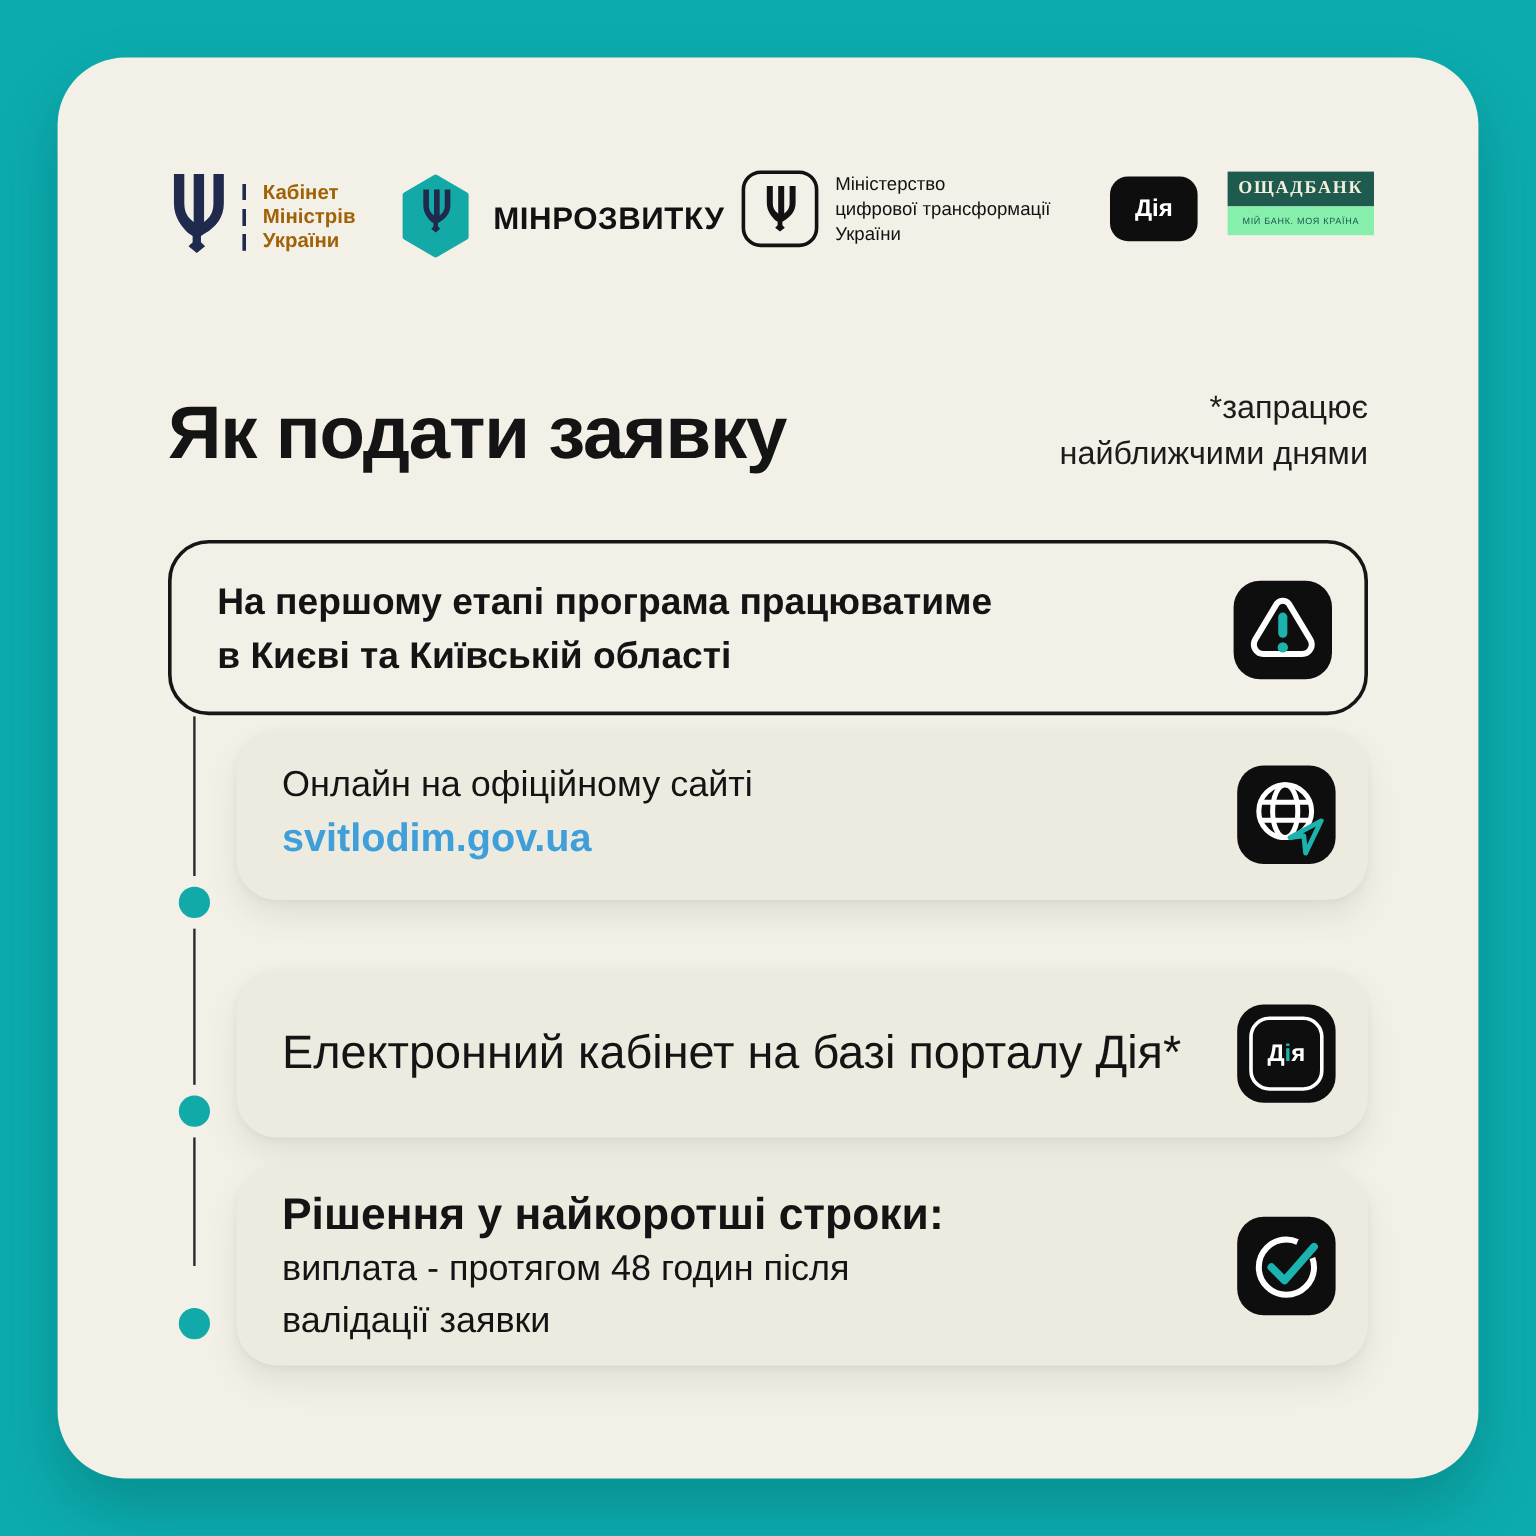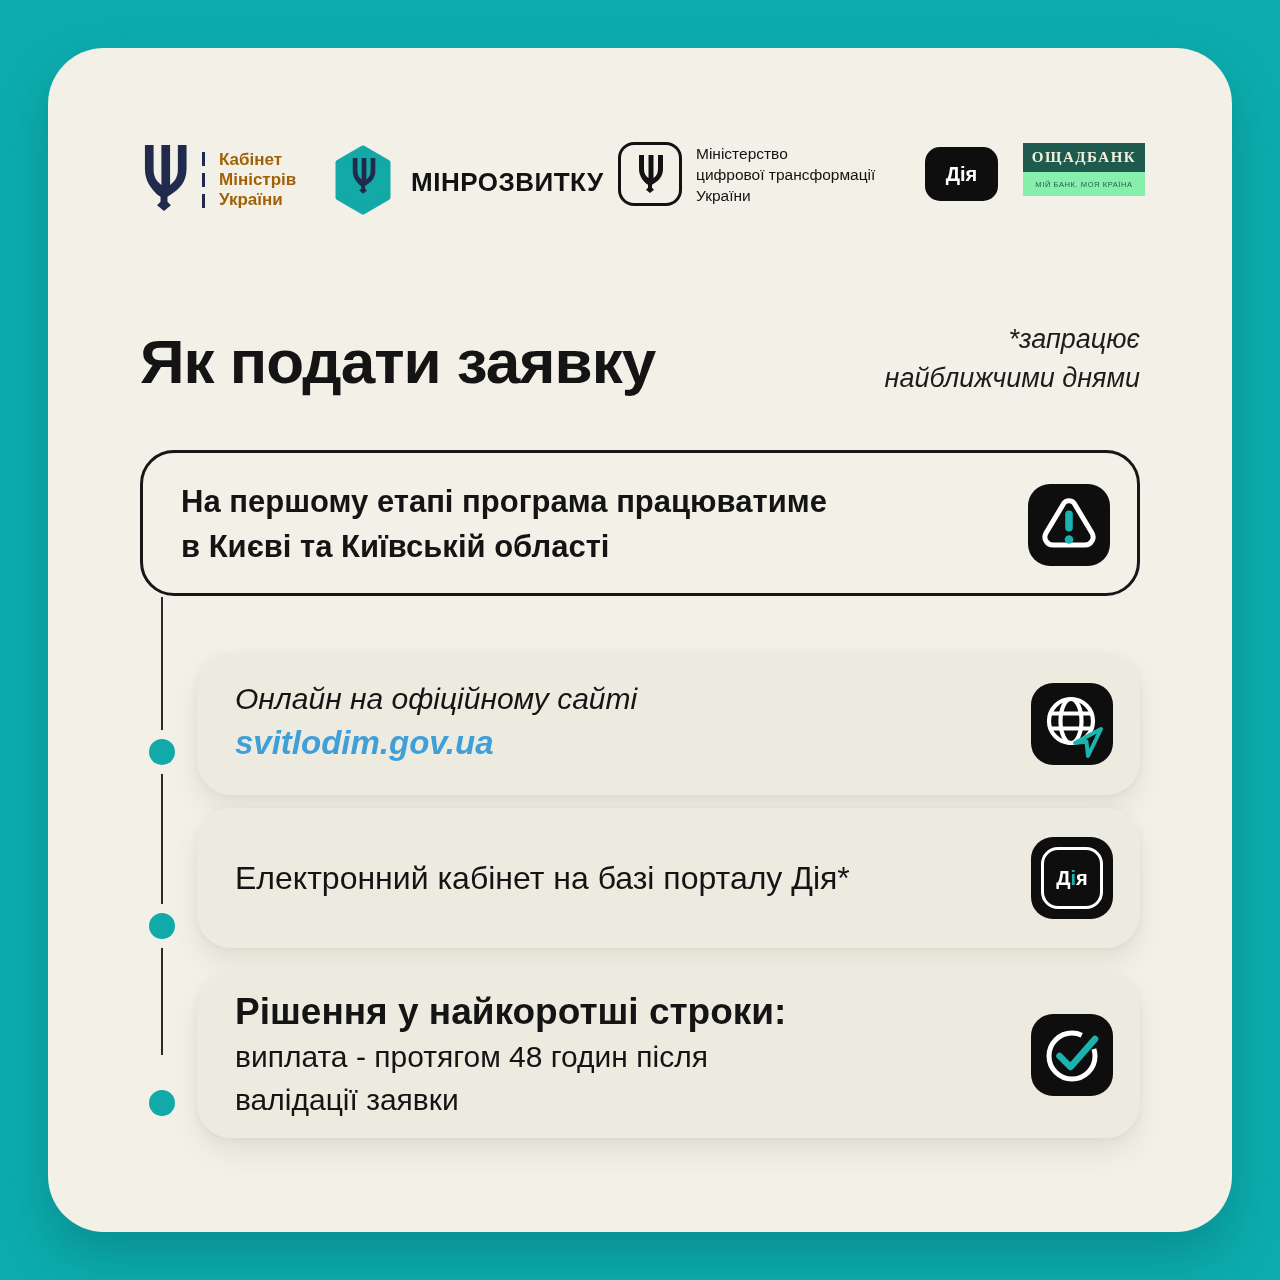--- a/index.html
+++ b/index.html
@@ -33,35 +33,35 @@
     display:flex;align-items:center;justify-content:center;
     color:#fff;font-size:20px;font-weight:700;}
   .logo-oschad{left:975px;top:95px;display:block;width:122px;}
   .oschad-top{height:29px;background:#1E5B4E;display:flex;align-items:center;justify-content:center;
     color:#F2EFDC;font-family:"Liberation Serif",serif;font-weight:700;font-size:15px;letter-spacing:1.5px;}
   .oschad-bottom{height:24px;background:#86efac;display:flex;align-items:center;justify-content:center;
     color:#1E5B4E;font-weight:400;font-size:7.5px;letter-spacing:.6px;}
   
   .page-title{position:absolute;left:92px;top:278px;font-size:62px;font-weight:700;
     color:#141414;letter-spacing:-1px;}
-  .note{position:absolute;right:92px;top:272px;text-align:right;font-style:italic;
+  .note{position:absolute;right:92px;top:272px;text-align:right;
     font-size:27px;line-height:39px;color:#1c1c1c;}
   
   .card{position:absolute;border-radius:34px;}
   .card-stage{left:92px;top:402px;width:1000px;height:146px;border:3px solid #161616;
     background:#F3F0E7;box-sizing:border-box;}
   .card-soft{background:#EDEAE0;box-shadow:0 14px 26px rgba(90,85,60,.10),0 2px 6px rgba(90,85,60,.06);}
-  .card-online{left:149px;top:605px;width:943px;height:142px;font-style:italic;}
+  .card-online{left:149px;top:560px;width:943px;height:142px;}
   .card-cabinet{left:149px;top:760px;width:943px;height:140px;}
   .card-decision{left:149px;top:925px;width:943px;height:165px;}
   .card-text{position:absolute;left:38px;color:#141414;}
   .stage-text{top:26px;font-size:31px;font-weight:700;line-height:45px;}
   .online-text{top:26px;font-size:30px;line-height:40px;}
   .site-link{display:inline-block;margin-top:4px;font-size:33px;font-weight:700;color:#3F9FD9;text-decoration:none;}
-  .cabinet-text{top:0;height:140px;display:flex;align-items:center;font-size:32px;text-align:right;}
+  .cabinet-text{top:0;height:140px;display:flex;align-items:center;font-size:39px;text-align:right;}
   .decision-text{top:17px;font-size:30px;line-height:43px;}
   .decision-text b{font-size:37px;}
   
   .tile{position:absolute;right:27px;width:82px;height:82px;background:#0E0E0E;border-radius:22px;
     display:flex;align-items:center;justify-content:center;}
   .tile-stage{top:31px;}
   .tile-online{top:30px;}
   .tile-cabinet{top:29px;}
   .tile-decision{top:41px;}
   .diia-inner{width:56px;height:56px;border:3.5px solid #fff;border-radius:17px;

